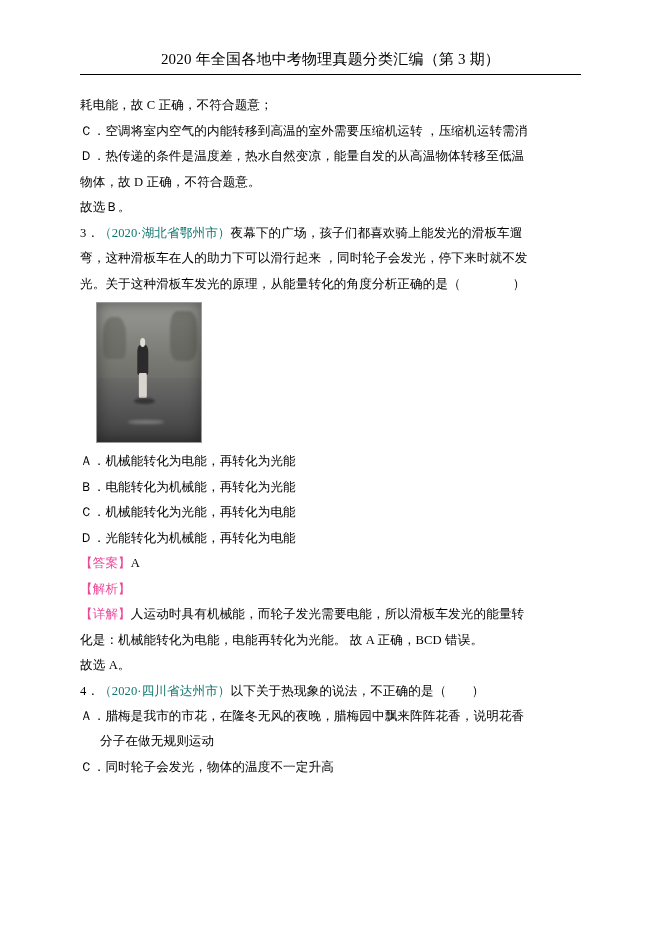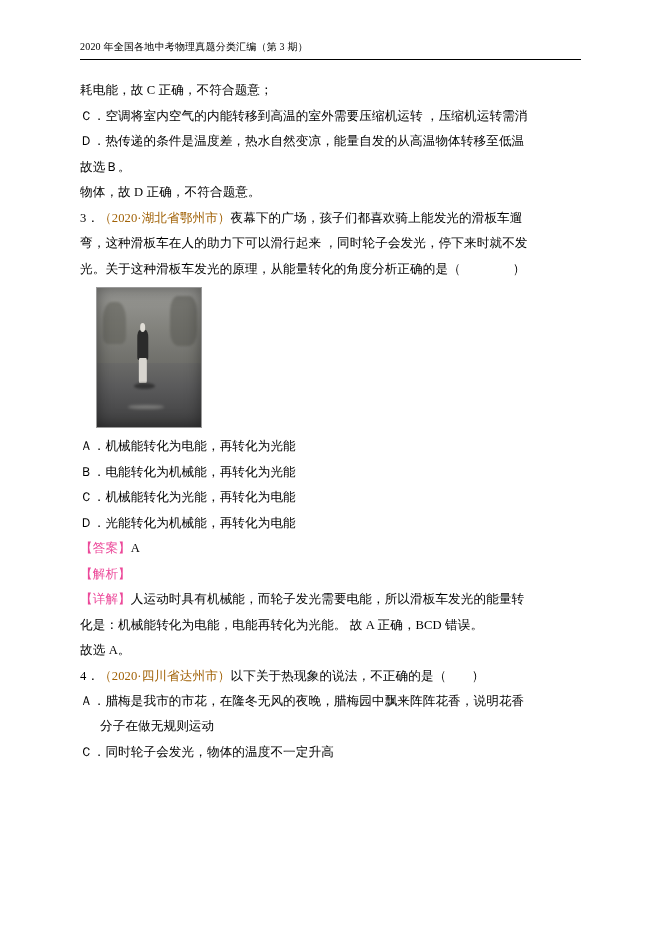--- a/index.html
+++ b/index.html
@@ -16,41 +16,42 @@
     overflow: hidden;
   }
   .page {
     position: relative;
     width: 661px;
     height: 935px;
     box-sizing: border-box;
     padding: 0 80px;
   }
   .header {
-    padding-top: 40px;
-    font-size: 10px;
+    padding-top: 50px;
+    text-align: center;
+    font-size: 15px;
     letter-spacing: 0.2px;
     color: #000;
   }
   .header-rule {
     border-bottom: 1.1px solid #000;
     margin-top: 5px;
     margin-bottom: 18px;
   }
   .body-text {
     font-size: 12.6px;
     line-height: 25.5px;
     text-align: justify;
     letter-spacing: 0.1px;
   }
   .p {
     margin: 0;
   }
   .red {
-    color: #a16207;
+    color: #0f766e;
   }
   .q-num {
     font-size: 12.6px;
   }
   .blue {
     color: #ec4899;
   }
   .answer-line {
     margin: 0;
   }
@@ -161,22 +162,22 @@
   <div class="header">
     <div>2020 年全国各地中考物理真题分类汇编（第 3 期）</div>
   </div>
   <div class="header-rule"></div>
 
   <div class="body-text">
 
     <p class="p">耗电能，故 C 正确，不符合题意；</p>
     <p class="p">Ｃ．空调将室内空气的内能转移到高温的室外需要压缩机运转 ，压缩机运转需消</p>
     <p class="p">Ｄ．热传递的条件是温度差，热水自然变凉，能量自发的从高温物体转移至低温</p>
+    <p class="p">物体，故 D 正确，不符合题意。</p>
     <p class="p">故选Ｂ。</p>
-    <p class="p">物体，故 D 正确，不符合题意。</p>
 
     <p class="p"><span class="q-num">3．</span><span class="red">（2020·湖北省鄂州市）</span><span>夜幕下的广场，孩子们都喜欢骑上能发光的滑板车遛</span></p>
     <p class="p">弯，这种滑板车在人的助力下可以滑行起来 ，同时轮子会发光，停下来时就不发</p>
     <p class="p"><span>光。关于这种滑板车发光的原理，从能量转化的角度分析正确的是（</span><span class="gap-l"></span><span>）</span></p>
 
     <div class="photo-wrap">
       <div class="photo">
         <div class="haze"></div>
         <div class="ground"></div>
         <div class="blob1"></div>

